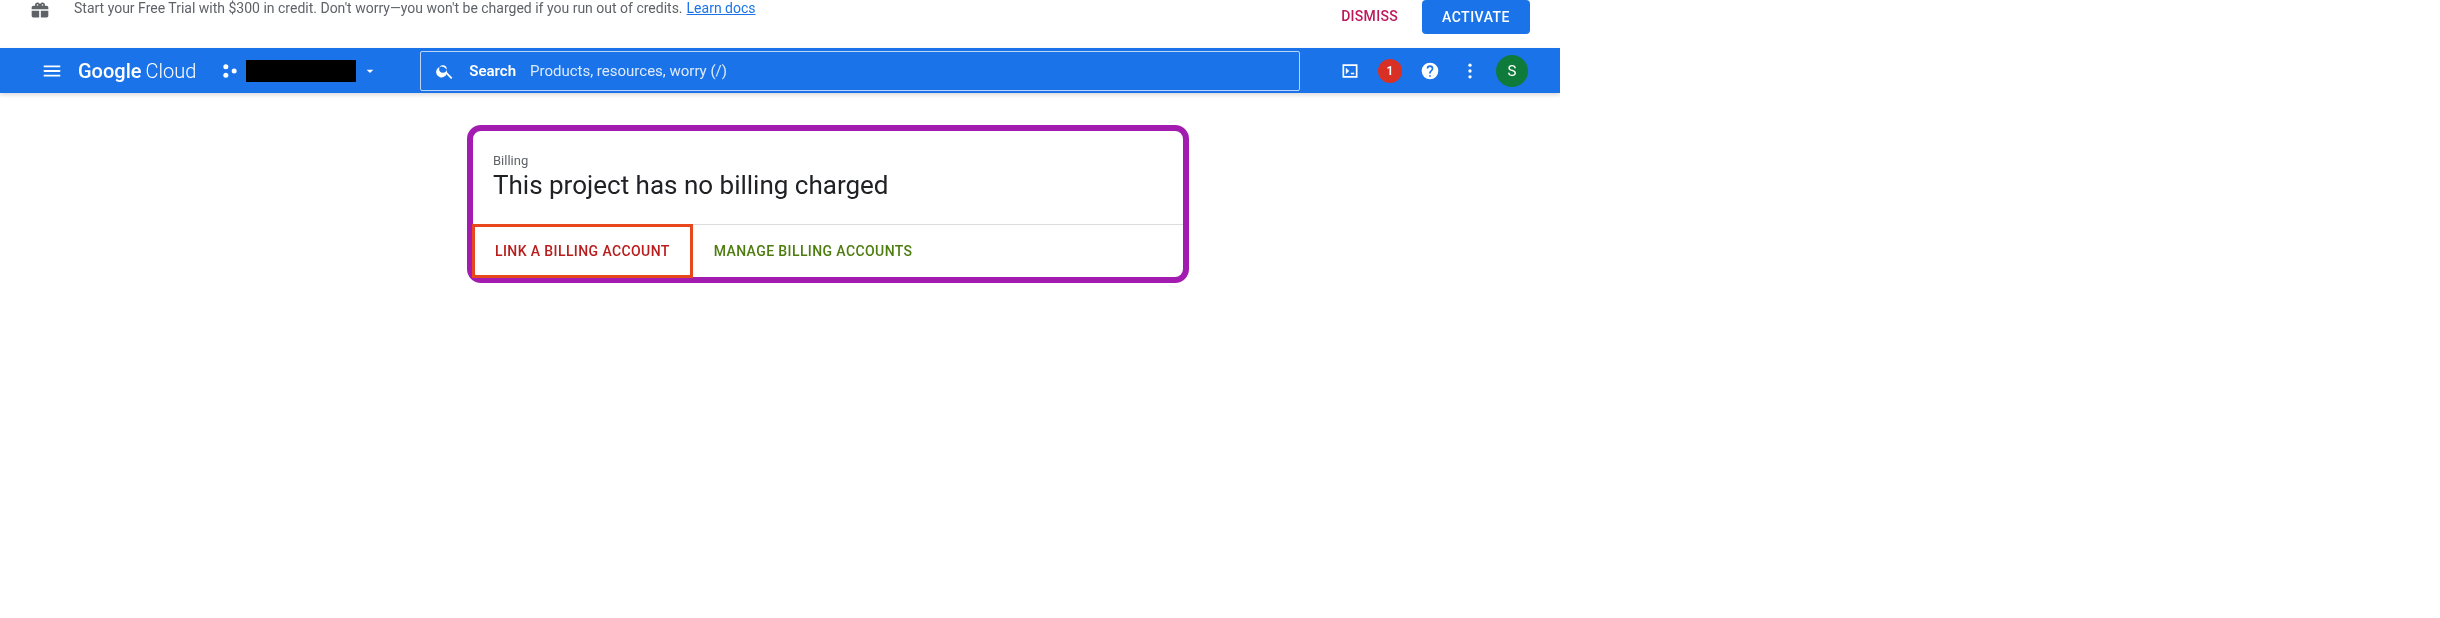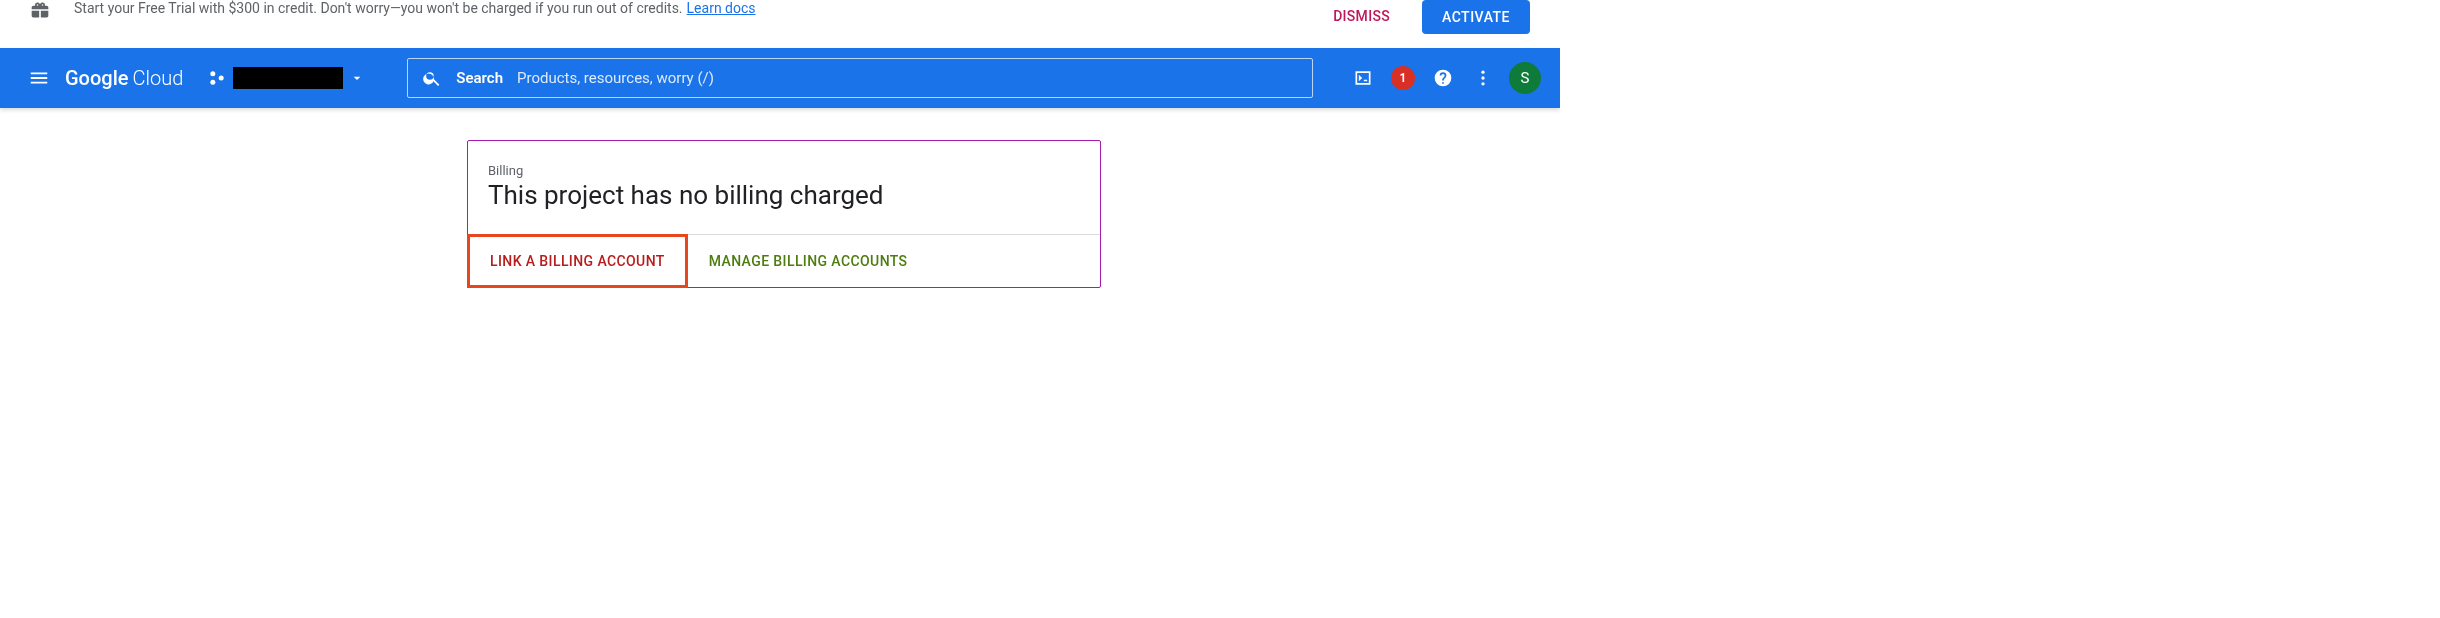--- a/index.html
+++ b/index.html
@@ -5,45 +5,45 @@
     * { margin:0; padding:0; box-sizing:border-box; font-family:"Google Sans",Roboto,Arial,sans-serif; }
     body { background:#fff; color:#202124; width:1560px; }
 
     
     .promo { display:flex; align-items:flex-start; height:48px; padding:0 30px; font-size:14px; color:#5f6368; }
     .promo-gift { width:20px; height:20px; margin-right:24px; fill:#5f6368; }
     .promo-text { flex:0 0 auto; }
     .promo-link { color:#1a73e8; text-decoration:underline; margin-left:4px; cursor:pointer; }
     .promo-spacer { flex:1; }
     .dismiss-btn { background:none; border:none; font-weight:500; font-size:14px; letter-spacing:.3px; color:#be185d; padding:8px 16px; cursor:pointer; }
-    .activate-btn { background:#1a73e8; color:#fff; border:none; border-radius:4px; font-weight:500; font-size:14px; letter-spacing:.5px; padding:9px 20px; margin-left:16px; cursor:pointer; }
+    .activate-btn { background:#1a73e8; color:#fff; border:none; border-radius:4px; font-weight:500; font-size:14px; letter-spacing:.5px; padding:9px 20px; margin-left:8px; cursor:pointer; }
 
     
-    .header { display:flex; align-items:center; height:60px; background:#1a73e8; color:#fff; padding:0 19px; box-shadow:0 2px 4px rgba(0,0,0,.15); }
+    .header { display:flex; align-items:center; height:45px; background:#1a73e8; color:#fff; padding:0 32px; box-shadow:0 2px 4px rgba(0,0,0,.15); }
     .menu-btn { background:none; border:none; width:40px; height:40px; display:flex; align-items:center; justify-content:center; cursor:pointer; }
     .menu-btn svg { fill:#fff; width:22px; height:22px; }
     .logo { display:flex; align-items:center; margin-left:6px; margin-right:18px; font-size:20px; }
     .logo-google { font-weight:500; }
     .logo-cloud  { font-weight:300; margin-left:4px; }
     .project-picker { display:flex; align-items:center; cursor:pointer; padding:4px 6px; }
     .project-dots { width:20px; height:20px; fill:#fff; }
     .project-name { width:110px; height:22px; background:#000; margin:0 6px; }
     .project-caret { width:16px; height:16px; fill:#fff; }
     .search { flex:1; margin:0 30px 0 36px; display:flex; align-items:center; height:40px; border:1px solid rgba(255,255,255,.7); border-radius:2px; padding:0 14px; cursor:text; }
     .search svg { width:20px; height:20px; fill:#fff; }
     .search-label { font-weight:600; margin:0 14px 0 14px; font-size:15px; }
     .search-placeholder { color:rgba(255,255,255,.85); font-size:15px; }
     .hdr-icon { width:40px; height:40px; display:flex; align-items:center; justify-content:center; cursor:pointer; }
     .hdr-icon svg { width:20px; height:20px; fill:#fff; }
     .notif-badge { width:24px; height:24px; border-radius:50%; background:#d93025; color:#fff; font-size:12px; font-weight:600; display:flex; align-items:center; justify-content:center; }
     .avatar { width:32px; height:32px; border-radius:50%; background:#0f7b3a; color:#fff; display:flex; align-items:center; justify-content:center; font-size:15px; margin-left:6px; cursor:pointer; }
 
     
     .content { padding:32px 0 0 0; display:flex; justify-content:flex-start; }
-    .card { width:634px; margin-left:467px; border:1px solid #a21caf; border-radius:2px; background:#fff; }
+    .card { width:722px; margin-left:467px; border:6px solid #a21caf; border-radius:14px; background:#fff; }
     .card-body { padding:22px 20px 24px 20px; }
     .card-kicker { font-size:13px; color:#5f6368; }
     .card-title  { font-size:26px; color:#202124; margin-top:2px; font-weight:400; }
     .card-sub    { font-size:14px; color:#3c4043; margin-top:18px; }
     .card-actions{ border-top:1px solid #dadce0; display:flex; }
     .act-btn { background:none; border:none; font-weight:500; font-size:14px; letter-spacing:.4px; padding:18px 22px; cursor:pointer; }
     .act-primary   { color:#b91c1c; }
     .act-secondary { color:#4d7c0f; }
     .highlight { outline:3px solid #e8471d; outline-offset:-2px; }
   </style>

